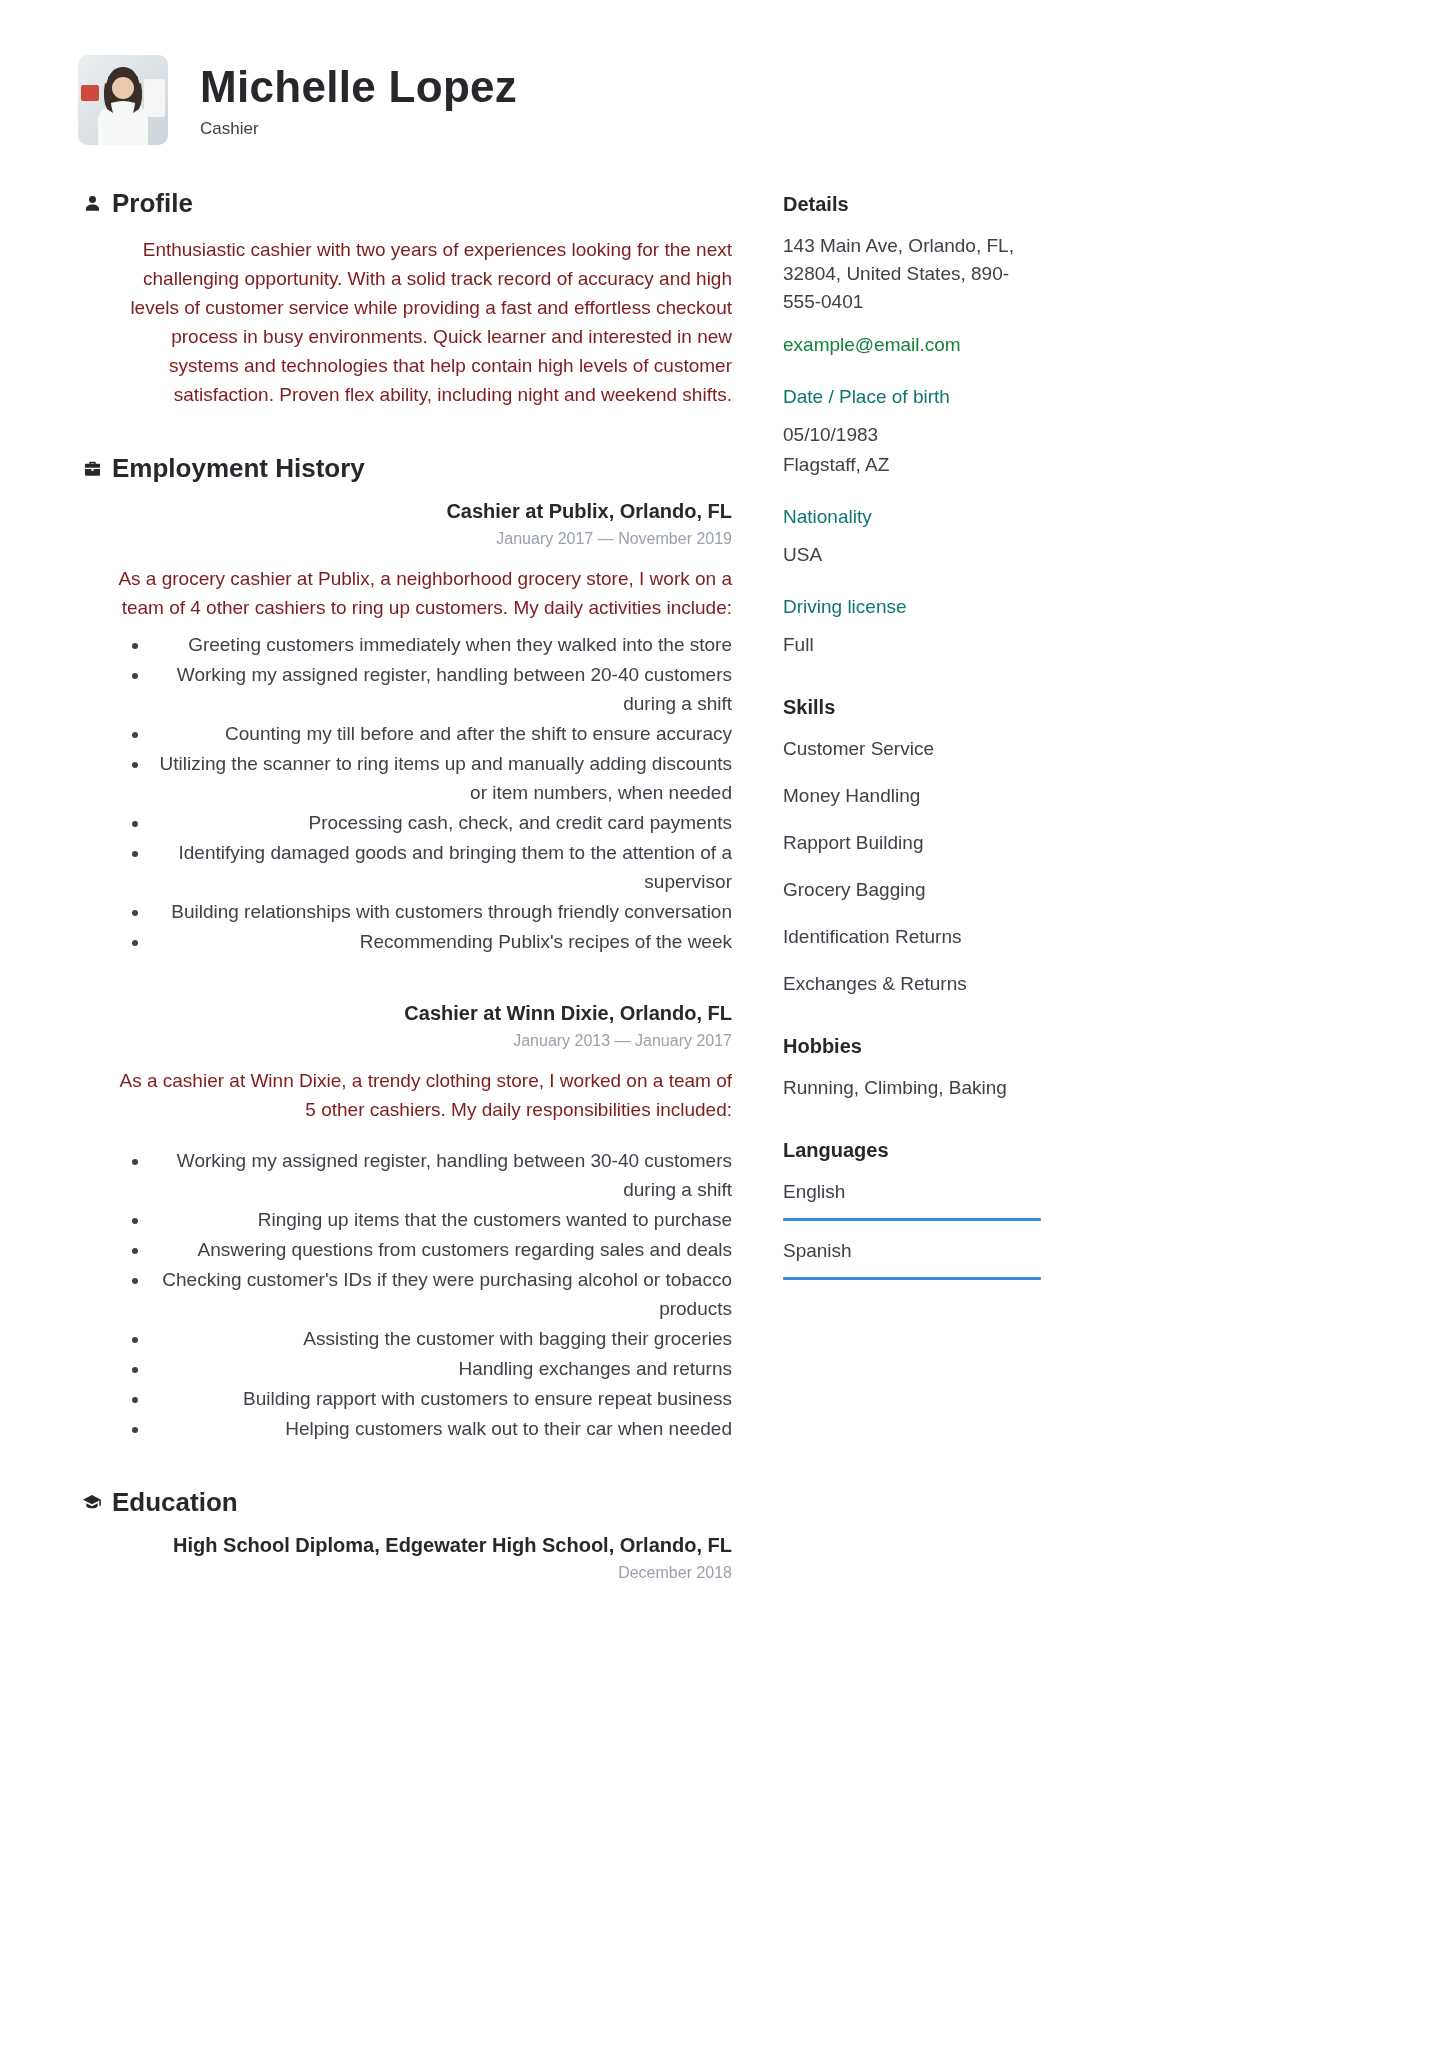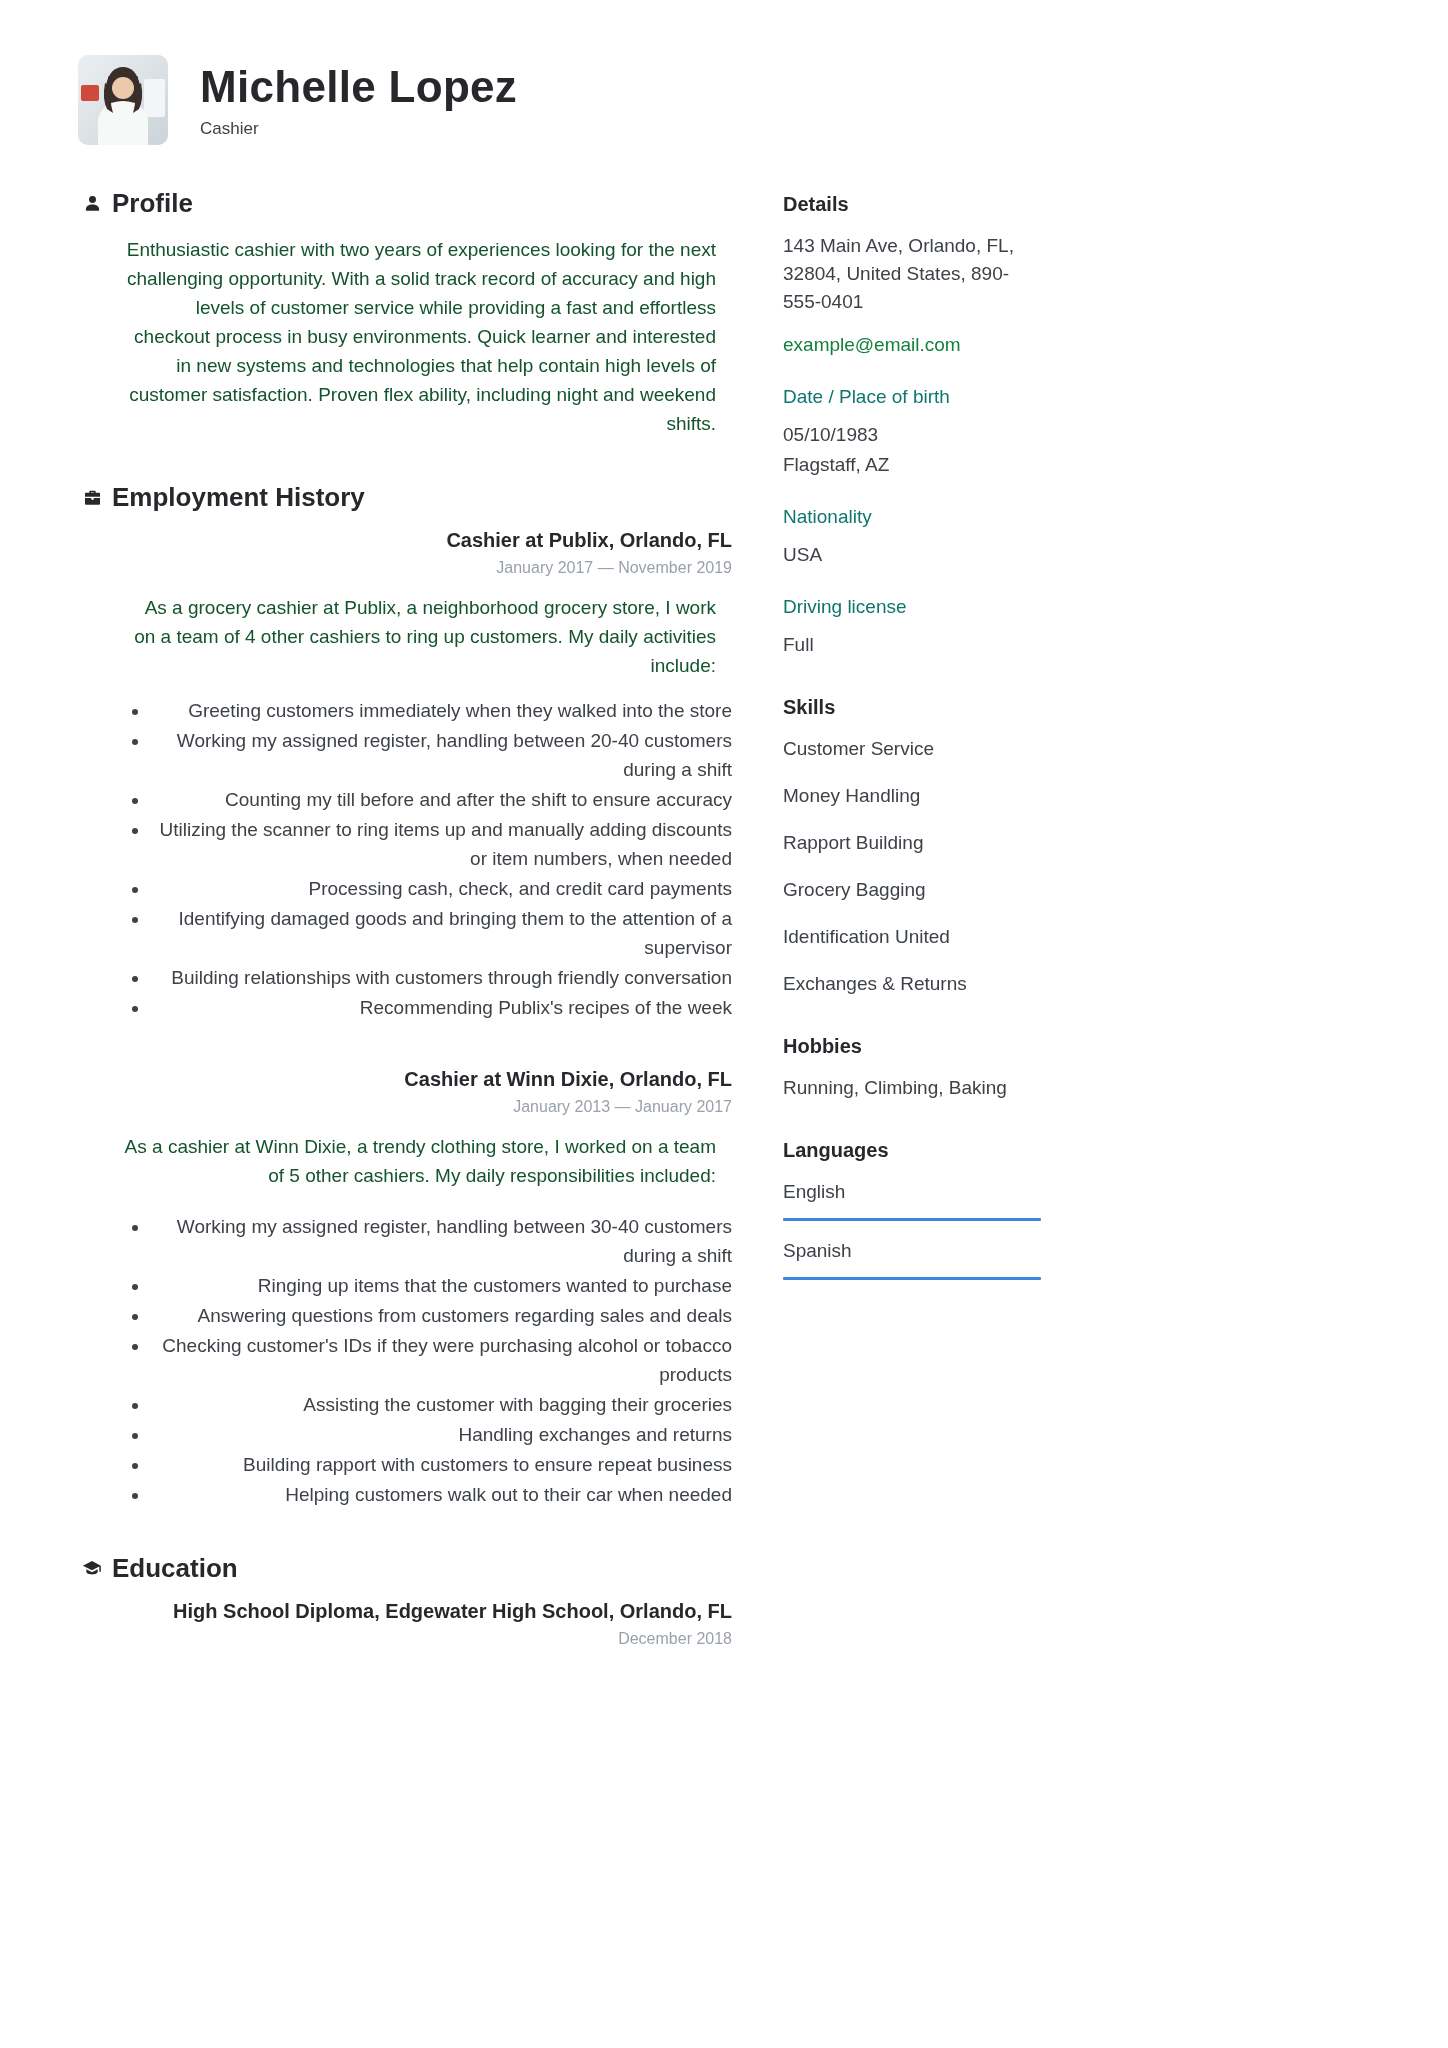--- a/index.html
+++ b/index.html
@@ -22,21 +22,21 @@
   .subtitle { font-size: 17px; color: #3d4248; }
 
   
   .main { position: absolute; left: 82px; top: 188px; width: 650px; }
   section { margin-bottom: 44px; text-align: right; }
   .sec-head { display: flex; align-items: center; gap: 10px; margin: 0 0 16px; }
   .icon { width: 20px; height: 20px; flex: none; display: flex; align-items: center; justify-content: center; }
   .icon svg { display: block; }
   h2.sec-title { font-size: 26px; margin: 0; font-weight: 700; color: #26282c; }
   .sec-body { margin-left: 26px; }
-  p.body { font-size: 19px; line-height: 29px; color: #14532d; margin: 16px; }
+  p.body { font-size: 19px; line-height: 29px; color: #7f1d1d; margin: 0; }
   .item-title { font-size: 20px; font-weight: 700; color: #26282c; margin: 0 0 7px; }
   .dates { font-size: 16px; color: #9aa1ab; margin: 0 0 16px; }
   ul.bullets { margin: 8px 0 0; padding-left: 42px; font-size: 19px; line-height: 29px; color: #3d4248; }
   ul.bullets li { margin: 0 0 1px; }
   ul.bullets.spaced { margin-top: 22px; }
   .job + .job { margin-top: 46px; }
 
   
   .sidebar { position: absolute; left: 783px; top: 190px; width: 258px; font-size: 19px; line-height: 28px; }
   .side-heading { font-size: 20px; font-weight: 700; color: #26282c; margin: 0 0 14px; }
@@ -186,21 +186,21 @@
       <div class="side-label">Driving license</div>
       <div class="side-value">Full</div>
     </div>
 
     <div class="side-group gap-lg">
       <h4 class="side-heading">Skills</h4>
       <div class="skill-item">Customer Service</div>
       <div class="skill-item">Money Handling</div>
       <div class="skill-item">Rapport Building</div>
       <div class="skill-item">Grocery Bagging</div>
-      <div class="skill-item">Identification United</div>
+      <div class="skill-item">Identification Returns</div>
       <div class="skill-item">Exchanges &amp; Returns</div>
     </div>
 
     <div class="side-group gap-lg">
       <h4 class="side-heading">Hobbies</h4>
       <p class="side-text hobbies-text">Running, Climbing,  Baking</p>
     </div>
 
     <div class="side-group gap-lg">
       <h4 class="side-heading">Languages</h4>

